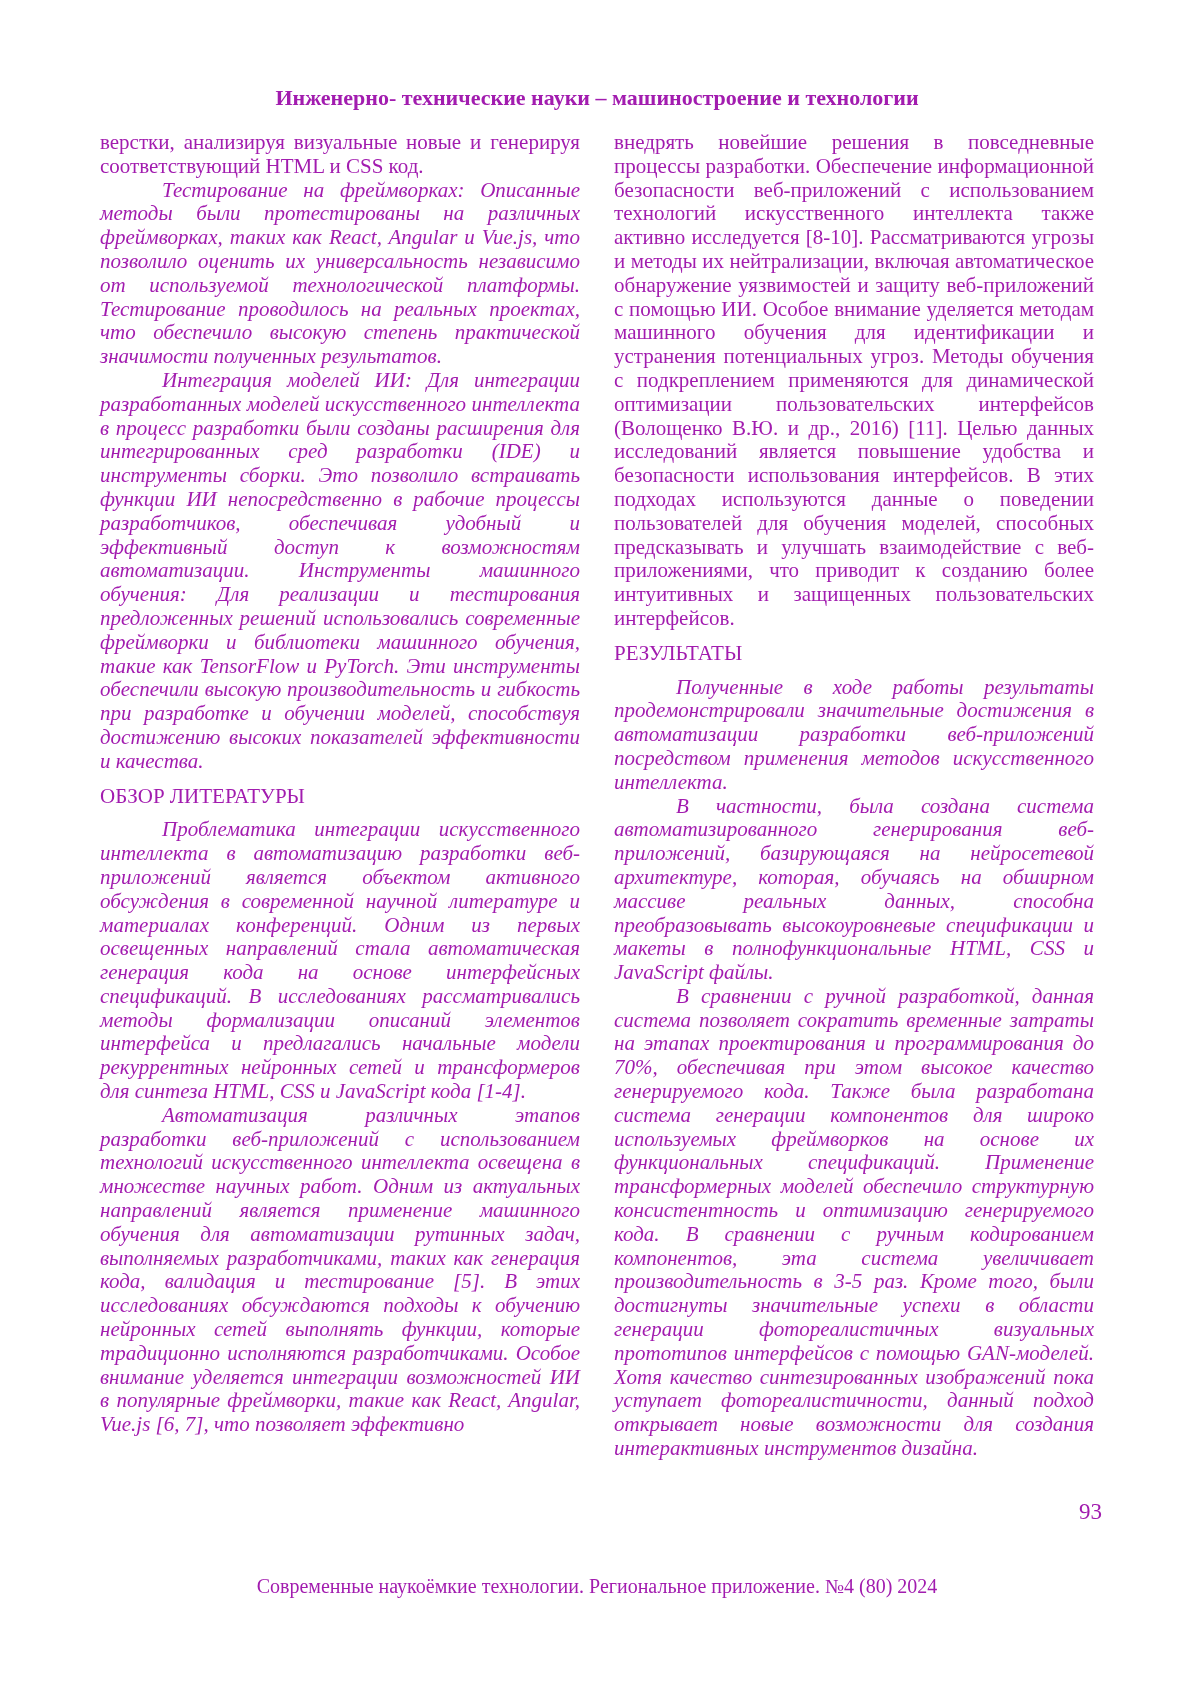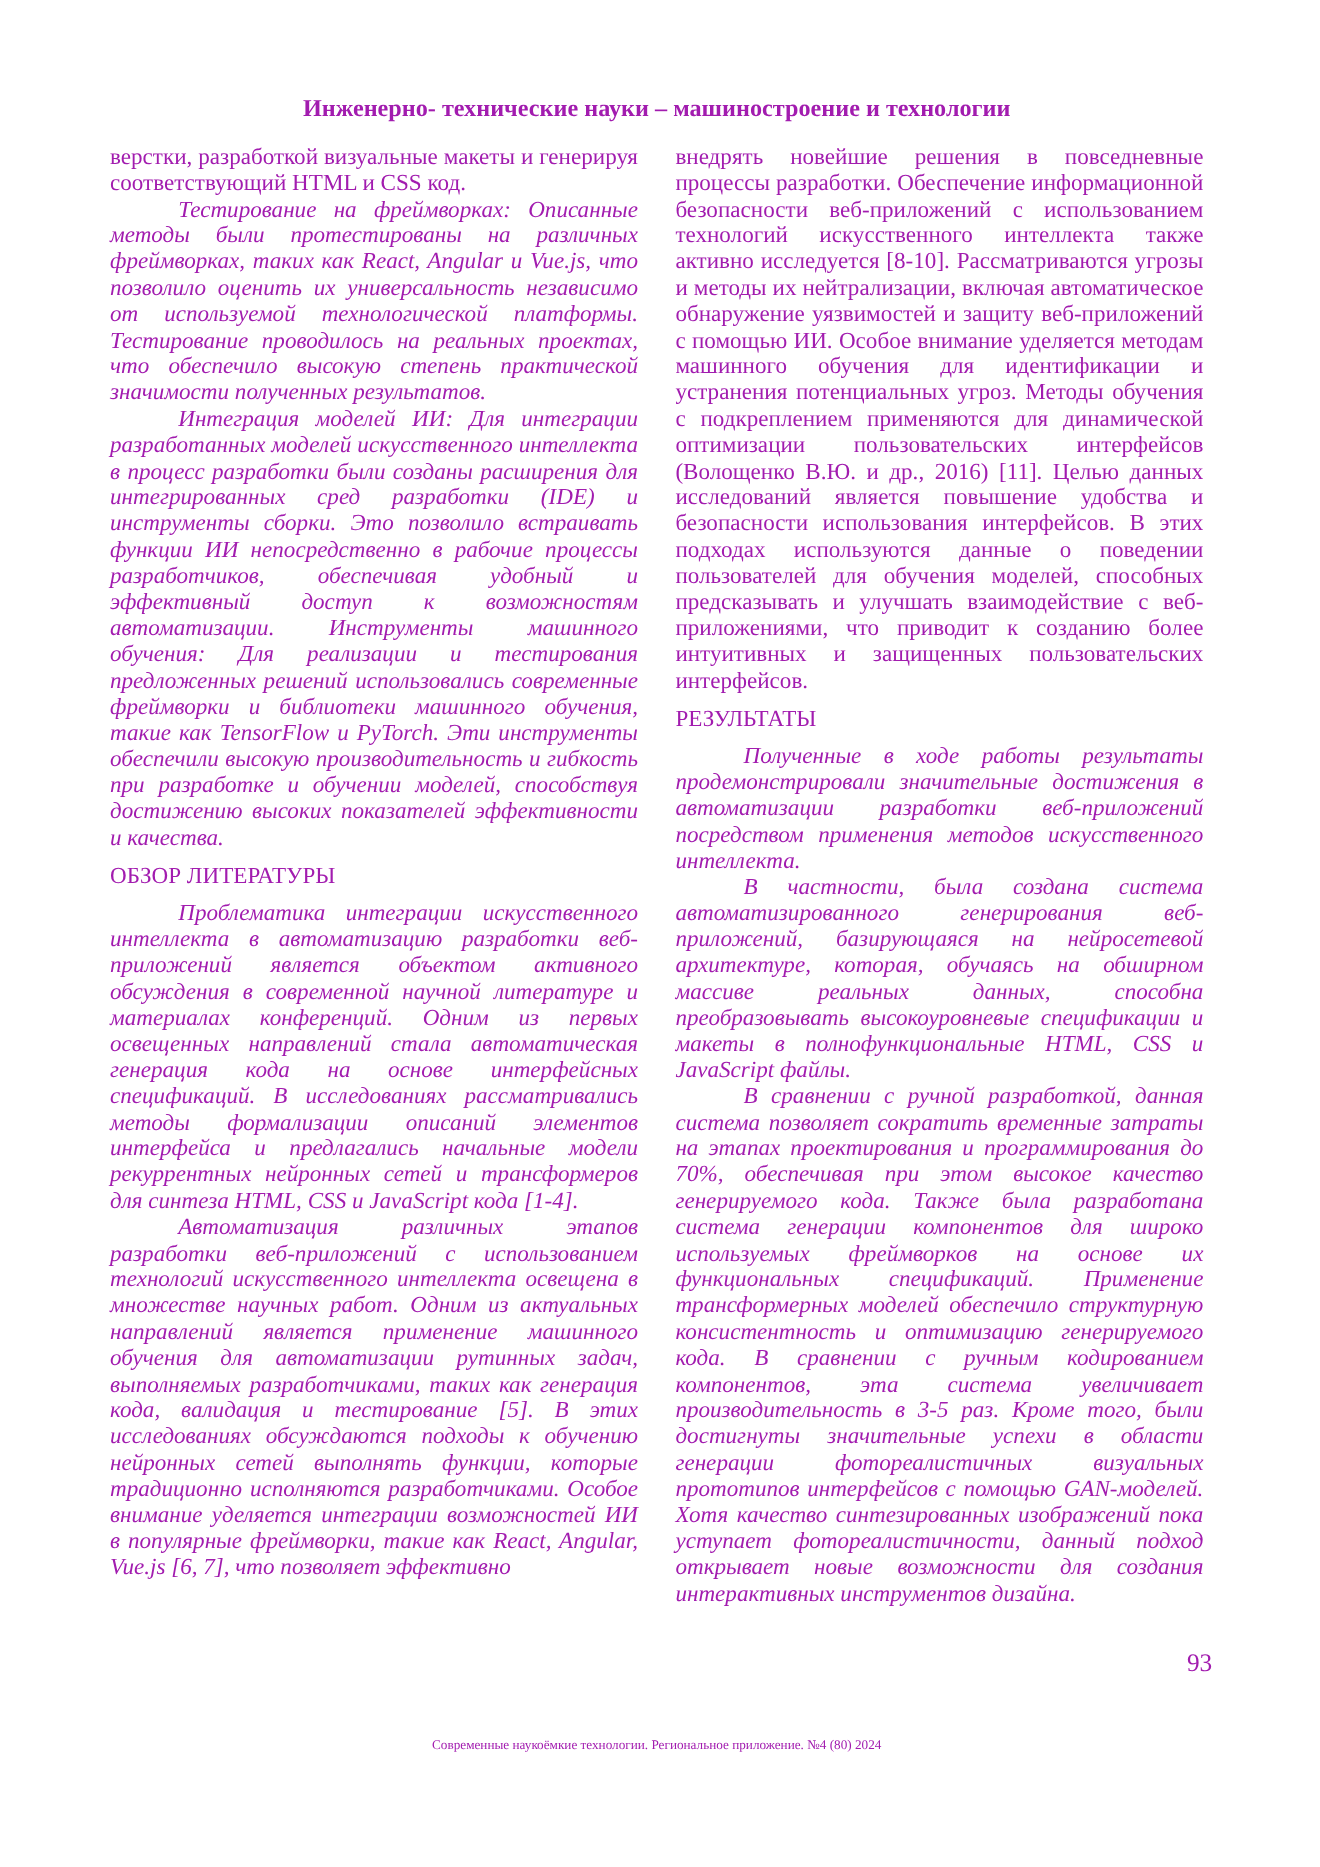--- a/index.html
+++ b/index.html
@@ -54,42 +54,42 @@
     font-size: 21px;
     margin: 11px 0 10px 0;
     font-weight: normal;
   }
   .page-footer {
     position: absolute;
     top: 1574px;
     left: 100px;
     width: 994px;
     text-align: center;
-    font-size: 12px;
+    font-size: 20px;
     line-height: 24px;
   }
   .page-number {
     position: absolute;
     top: 1500px;
     right: 98px;
     font-size: 23px;
     line-height: 24px;
   }
 </style>
 </head>
 <body>
 
 <div class="page">
 
   <div class="page-header">Инженерно- технические науки – машиностроение и технологии</div>
 
   <div class="content">
 
     <div class="column">
-      <p>верстки, разработкой визуальные макеты и генерируя соответствующий HTML и CSS код.</p>
+      <p>верстки, анализируя визуальные новые и генерируя соответствующий HTML и CSS код.</p>
       <p class="indent">Тестирование на фреймворках: Описанные методы были протестированы на различных фреймворках, таких как React, Angular и Vue.js, что позволило оценить их универсальность независимо от используемой технологической платформы. Тестирование проводилось на реальных проектах, что обеспечило высокую степень практической значимости полученных результатов.</p>
       <p class="indent">Интеграция моделей ИИ: Для интеграции разработанных моделей искусственного интеллекта в процесс разработки были созданы расширения для интегрированных сред разработки (IDE) и инструменты сборки. Это позволило встраивать функции ИИ непосредственно в рабочие процессы разработчиков, обеспечивая удобный и эффективный доступ к возможностям автоматизации. Инструменты машинного обучения: Для реализации и тестирования предложенных решений использовались современные фреймворки и библиотеки машинного обучения, такие как TensorFlow и PyTorch. Эти инструменты обеспечили высокую производительность и гибкость при разработке и обучении моделей, способствуя достижению высоких показателей эффективности и качества.</p>
       <h2 class="section-heading">ОБЗОР ЛИТЕРАТУРЫ</h2>
       <p class="indent">Проблематика интеграции искусственного интеллекта в автоматизацию разработки веб-приложений является объектом активного обсуждения в современной научной литературе и материалах конференций. Одним из первых освещенных направлений стала автоматическая генерация кода на основе интерфейсных спецификаций. В исследованиях рассматривались методы формализации описаний элементов интерфейса и предлагались начальные модели рекуррентных нейронных сетей и трансформеров для синтеза HTML, CSS и JavaScript кода [1-4].</p>
       <p class="indent">Автоматизация различных этапов разработки веб-приложений с использованием технологий искусственного интеллекта освещена в множестве научных работ. Одним из актуальных направлений является применение машинного обучения для автоматизации рутинных задач, выполняемых разработчиками, таких как генерация кода, валидация и тестирование [5]. В этих исследованиях обсуждаются подходы к обучению нейронных сетей выполнять функции, которые традиционно исполняются разработчиками. Особое внимание уделяется интеграции возможностей ИИ в популярные фреймворки, такие как React, Angular, Vue.js [6, 7], что позволяет эффективно</p>
     </div>
 
     <div class="column">
       <p>внедрять новейшие решения в повседневные процессы разработки. Обеспечение информационной безопасности веб-приложений с использованием технологий искусственного интеллекта также активно исследуется [8-10]. Рассматриваются угрозы и методы их нейтрализации, включая автоматическое обнаружение уязвимостей и защиту веб-приложений с помощью ИИ. Особое внимание уделяется методам машинного обучения для идентификации и устранения потенциальных угроз. Методы обучения с подкреплением применяются для динамической оптимизации пользовательских интерфейсов (Волощенко В.Ю. и др., 2016) [11]. Целью данных исследований является повышение удобства и безопасности использования интерфейсов. В этих подходах используются данные о поведении пользователей для обучения моделей, способных предсказывать и улучшать взаимодействие с веб-приложениями, что приводит к созданию более интуитивных и защищенных пользовательских интерфейсов.</p>
       <h2 class="section-heading">РЕЗУЛЬТАТЫ</h2>

